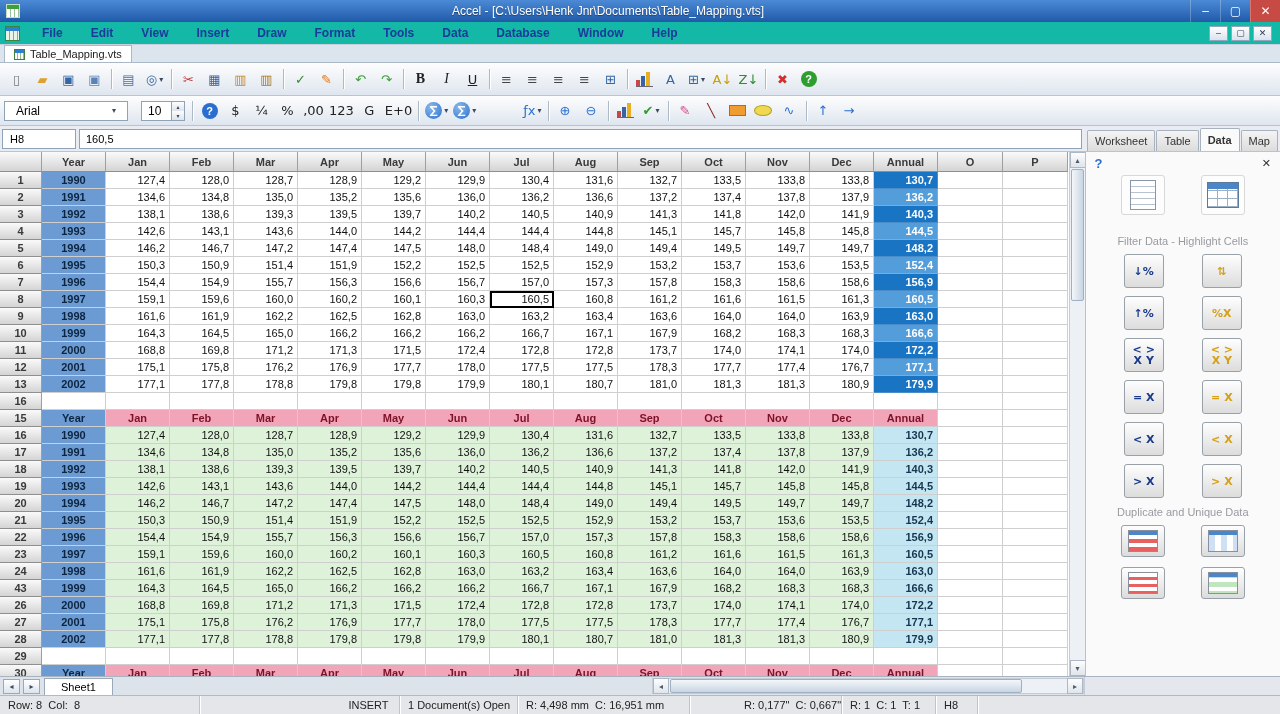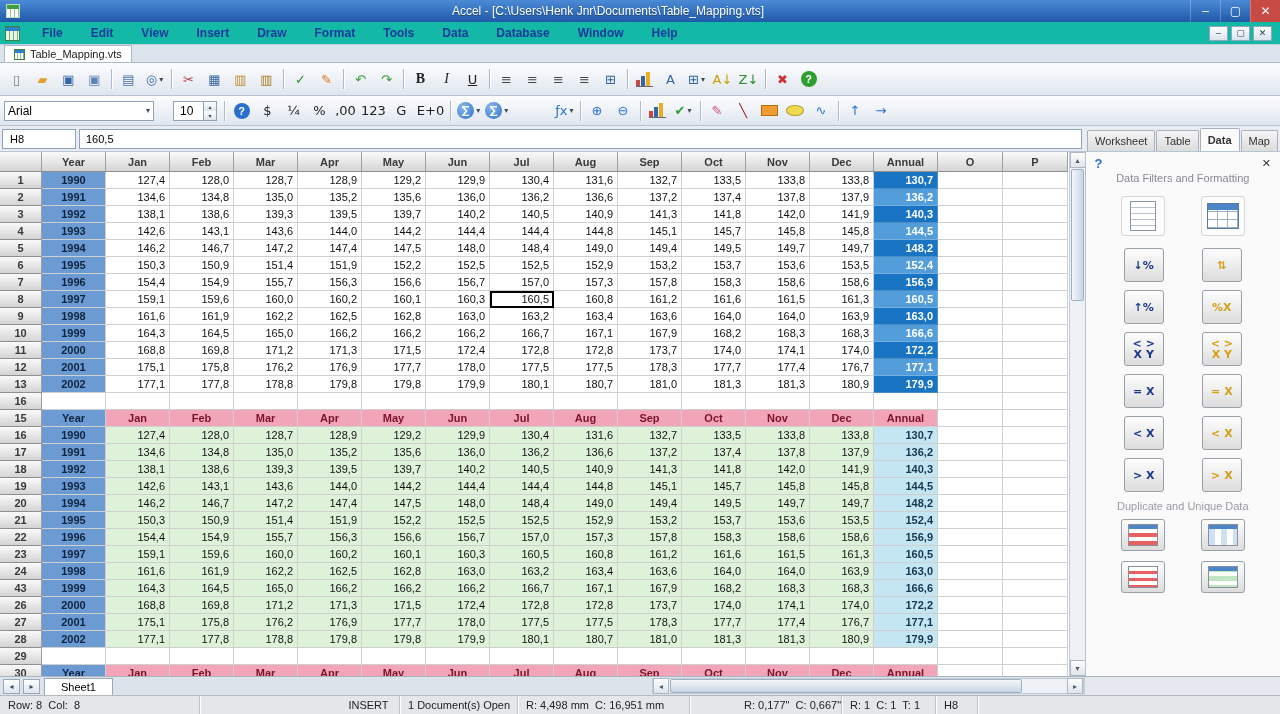--- a/index.html
+++ b/index.html
@@ -41,21 +41,21 @@
   .toolbar{display:flex;align-items:center;background:linear-gradient(#fdfdfe,#dfe6ef);border-bottom:1px solid #b9c4d2;padding:0 4px;gap:1px;flex:0 0 auto}
   .toolbar1{height:33px}
   .toolbar2{height:30px}
   .tb-btn{min-width:25px;height:24px;display:flex;align-items:center;justify-content:center;border-radius:2px;padding:0 2px}
   .tb-glyph{font-family:"DejaVu Sans",sans-serif;font-size:13px;line-height:1}
   .g-bold{font-family:"Liberation Serif",serif;font-weight:bold;font-size:14px}
   .g-italic{font-family:"Liberation Serif",serif;font-style:italic;font-size:14px}
   .g-underline{text-decoration:underline;font-size:13px}
   .tb-sep{width:1px;height:20px;background:#aeb9c6;margin:0 3px;box-shadow:1px 0 0 #fff}
   .dd-arrow{font-size:8px;color:#3c4c60;margin-left:2px;font-family:"DejaVu Sans",sans-serif}
-  .font-box{width:150px;height:20px;background:#fff;border:1px solid #8ea2b8;display:flex;align-items:center;justify-content:space-between;font-size:12px;padding:0 3px;margin-right:18px}
+  .font-box{width:124px;height:20px;background:#fff;border:1px solid #8ea2b8;display:flex;align-items:center;justify-content:space-between;font-size:12px;padding:0 11px;margin-right:12px}
   .size-box{width:44px;height:20px;background:#fff;border:1px solid #8ea2b8;display:flex;align-items:center;justify-content:space-between;font-size:12px;padding:0 0 0 6px;margin-right:3px}
   .spin{display:flex;flex-direction:column;width:13px;border-left:1px solid #8ea2b8;height:100%}
   .spin i{flex:1;font-style:normal;font-size:6px;display:flex;align-items:center;justify-content:center;background:linear-gradient(#fdfdfd,#dde4ec);color:#445}
   .i-chart{width:17px;height:15px;display:flex;align-items:flex-end;gap:1px;border-bottom:1px solid #667}
   .i-chart i{display:block;width:4px}
   .i-rect{width:17px;height:11px;background:#f09c30;border:1px solid #b06f10}
   .i-ellipse{width:18px;height:11px;background:#f0d850;border:1px solid #b0a020;border-radius:50%}
   .i-help{width:16px;height:16px;border-radius:50%;color:#fff;font-weight:bold;font-size:11px;display:flex;align-items:center;justify-content:center}
   .i-sum{width:17px;height:17px;border-radius:50%;background:radial-gradient(circle at 35% 30%,#8ab9ea,#2a6fd0);color:#fff;font-size:11px;font-weight:bold;display:flex;align-items:center;justify-content:center;font-family:"DejaVu Sans",sans-serif}
 
@@ -924,29 +924,29 @@
       <div class="vtrack">
         <div class="vthumb"></div>
       </div>
       <div class="sbtn">▾</div>
     </div>
     <div class="panel">
       <div class="phead">
         <span class="phelp">?</span>
         <span class="pclose">✕</span>
       </div>
-      <div class="ptitle">Data Filters and Formatting</div>
       <div id="big-buttons" class="bigbtns">
           <div class="bigbtn">
             <span class="big-doc"></span>
           </div>
           <div class="bigbtn">
             <span class="big-table"></span>
           </div>
         </div>
+      <div class="sec-title">Filter Data - Highlight Cells</div>
       <div id="filter-grid" class="fgrid">
           <div class="fbtn" style="color: rgb(26, 59, 140);">↓%</div>
           <div class="fbtn" style="color: rgb(212, 160, 23);">⇅</div>
           <div class="fbtn" style="color: rgb(26, 59, 140);">↑%</div>
           <div class="fbtn" style="color: rgb(212, 160, 23);">%X</div>
           <div class="fbtn" style="color: rgb(26, 59, 140);">&lt; &gt;
 X Y</div>
           <div class="fbtn" style="color: rgb(212, 160, 23);">&lt; &gt;
 X Y</div>
           <div class="fbtn" style="color: rgb(26, 59, 140);">= X</div>

